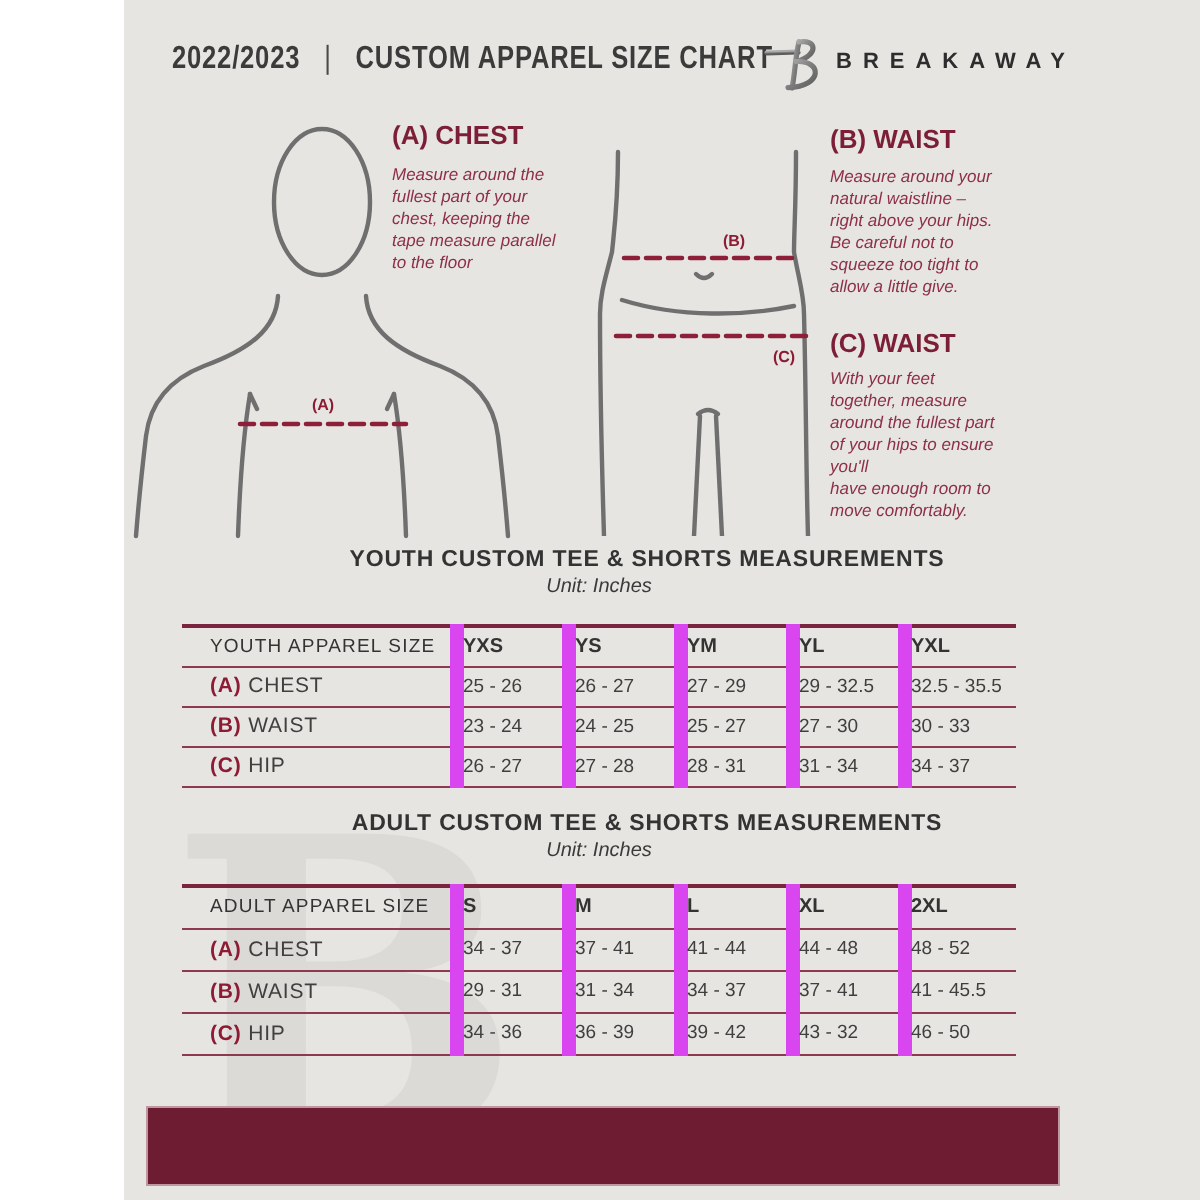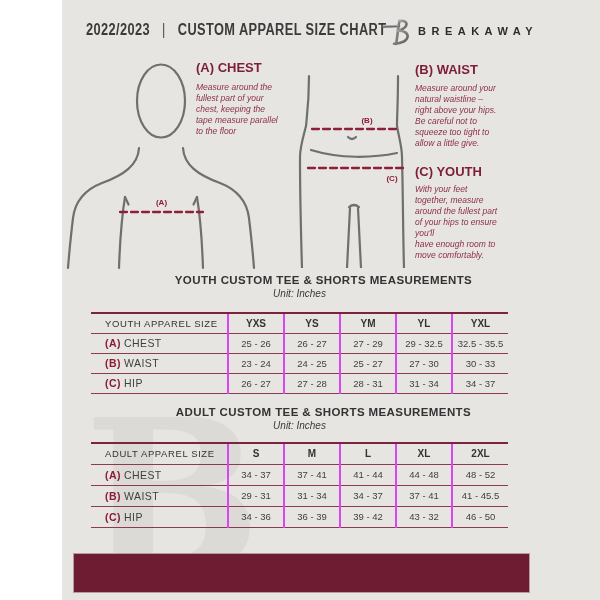--- a/index.html
+++ b/index.html
@@ -25,22 +25,22 @@
   .fig .dash { stroke:#8e1f38; stroke-width:2.3; stroke-dasharray:7 4; }
   .fig text { font-family:"Liberation Sans", sans-serif; font-size:8px; font-weight:bold; fill:#8c1b33; }
 
   
   .tbl-title { position:absolute; left:0; width:475px; text-align:center; font-size:11.5px;
     font-weight:bold; color:#333333; letter-spacing:.4px; z-index:2;padding-left:48px; }
   .tbl-unit { position:absolute; left:0; width:475px; text-align:center; font-size:10px;
     font-style:italic; color:#3a3a3a; z-index:2; }
   .sizes { position:absolute; left:29px; width:417px; border-collapse:collapse;
     table-layout:fixed; z-index:2; }
-  .sizes th, .sizes td { border-top:1px solid #8d3a50; border-left:2px solid #d946ef;
-    text-align:center; vertical-align:middle; color:#3f3f3f; }
+  .sizes th, .sizes td { border-top:1px solid #8d3a50; border-left:7px solid #d946ef;
+    text-align:left; vertical-align:middle; color:#3f3f3f; }
   .sizes tr > :first-child { border-left:none; width:137px; text-align:left; padding-left:14px; }
   .sizes thead th { border-top:2px solid #7b2440; font-size:10px; font-weight:bold; color:#333; }
   .sizes thead th:first-child { font-size:9.5px; font-weight:normal; letter-spacing:.6px; }
   .sizes tbody tr:last-child th, .sizes tbody tr:last-child td { border-bottom:1.5px solid #8d3a50; }
   .sizes td { font-size:9.5px; }
   .sizes td.rowlabel { font-size:10.5px; letter-spacing:.4px; }
   .sizes .prefix { font-weight:bold; color:#8c1b33; }
   #youth-table th, #youth-table td { height:20px; }
   #adult-table th, #adult-table td { height:21px; }
 
@@ -112,21 +112,21 @@
 to the floor</div>
 
     <div class="g-head" style="left:353px;top:62px">(B) WAIST</div>
     <div class="g-text" style="left:353px;top:83px;width:112px">Measure around your
 natural waistline –
 right above your hips.
 Be careful not to
 squeeze too tight to
 allow a little give.</div>
 
-    <div class="g-head" style="left:353px;top:164px">(C) YOUTH</div>
+    <div class="g-head" style="left:353px;top:164px">(C) WAIST</div>
     <div class="g-text" style="left:353px;top:184px;width:114px">With your feet
 together, measure
 around the fullest part
 of your hips to ensure
 you'll
 have enough room to
 move comfortably.</div>
 
     <div class="watermark">B</div>
 

